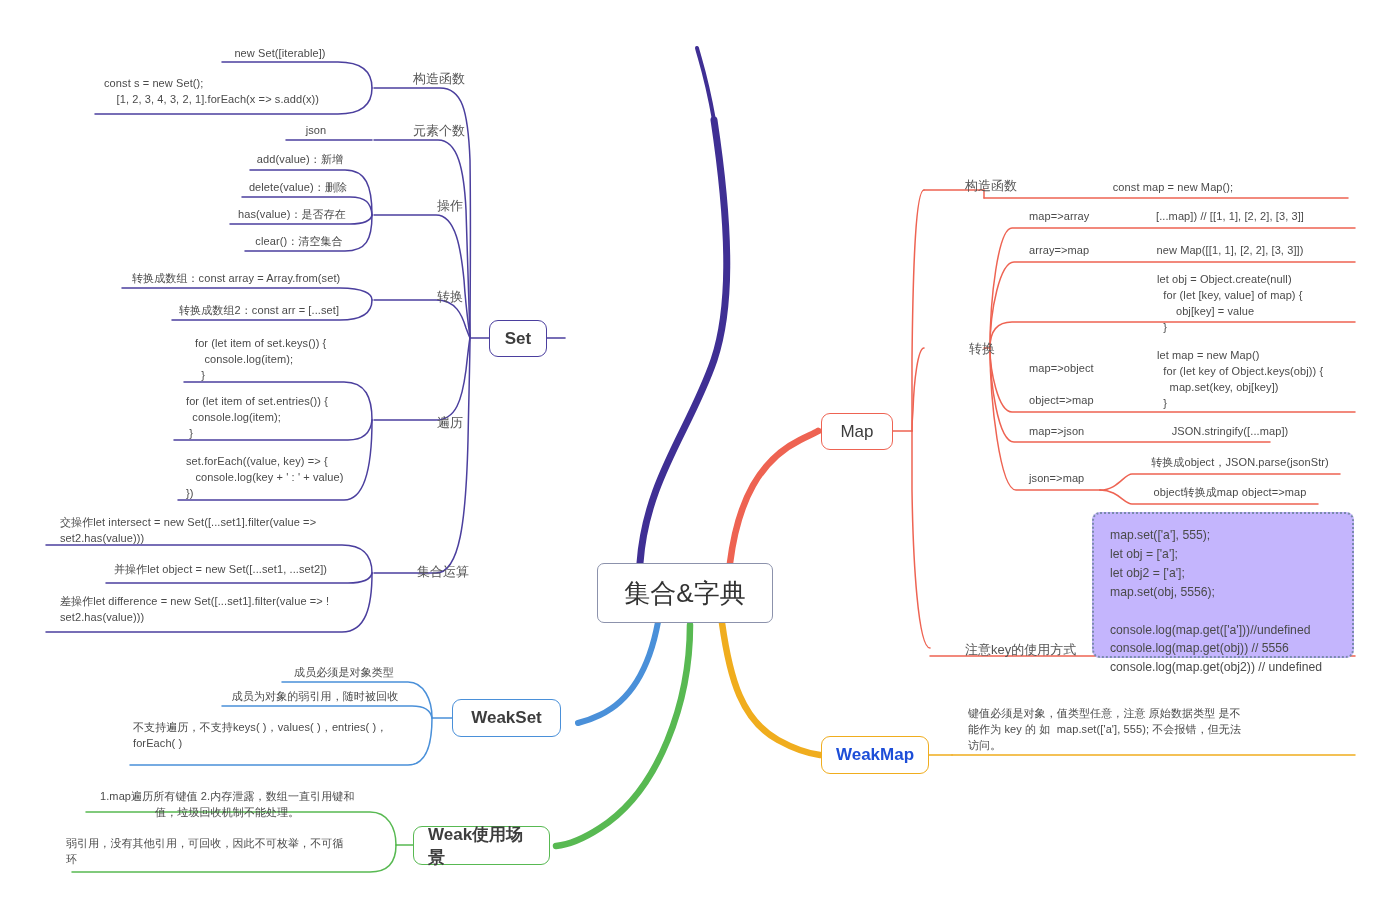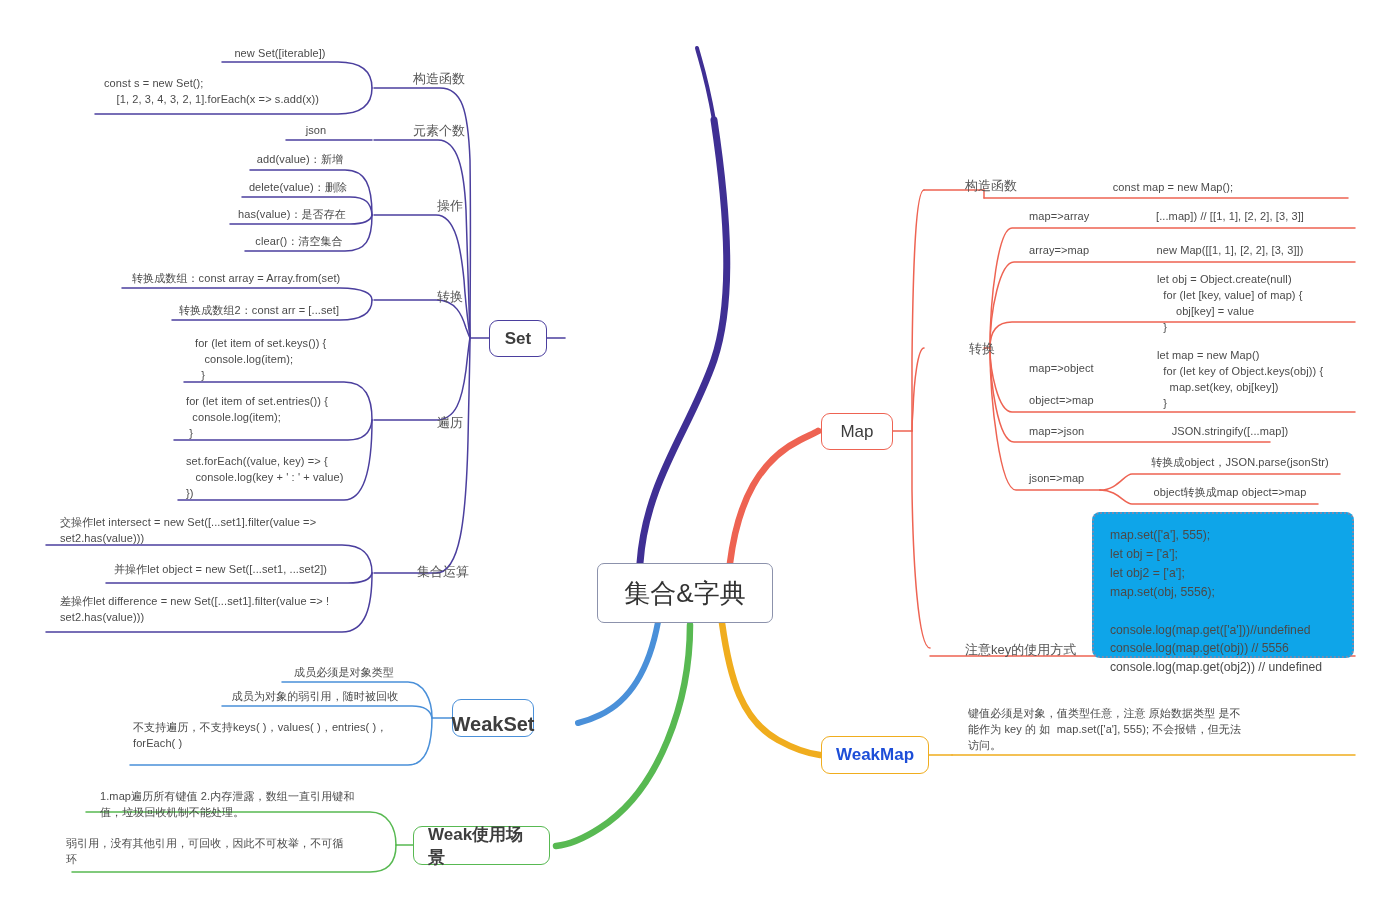--- a/index.html
+++ b/index.html
@@ -62,21 +62,21 @@
   .node.set      { border-color: #4b3f9e; color: #3d3d3d; font-weight: 600;}
   .node.map      { border-color: #ee6352; color: #3d3d3d; font-weight: 500;}
   .node.weakset  { border-color: #4a90d9; color: #3d3d3d; font-weight: 600;}
   .node.weakmap  { border-color: #f0ad1e; color: #1d4ed8; font-weight: 600;}
   .node.weakuse  { border-color: #58b952; color: #3d3d3d; font-weight: 600;}
   
   .callout {
     position: absolute;
     border: 2px dotted #7a8bad;
     border-radius: 8px;
-    background: #0ea5e9;
+    background: #c4b5fd;
     padding: 12px 16px;
     font-size: 12.2px;
     color: #4a4a4a;
     line-height: 1.55;
     white-space: pre;
   }
   .code { white-space: pre; }
 </style>
 </head>
 <body>
@@ -187,21 +187,21 @@
   </div>
 
   <div class="node set" style="left:489px; top:320px; width:58px; height:37px; font-size:17px;">
     <span>Set</span>
   </div>
 
   <div class="node map" style="left:821px; top:413px; width:72px; height:37px; font-size:17px;">
     <span>Map</span>
   </div>
 
-  <div class="node weakset" style="left:452px; top:699px; width:82px; height:38px; font-size:20px;align-items:flex-end;">
+  <div class="node weakset" style="left:452px; top:699px; width:109px; height:38px; font-size:17px;">
     <span>WeakSet</span>
   </div>
 
   <div class="node weakmap" style="left:821px; top:736px; width:108px; height:38px; font-size:17px;">
     <span>WeakMap</span>
   </div>
 
   <div class="node weakuse" style="left:413px; top:826px; width:137px; height:39px; font-size:17px;">
     <span>Weak使用场景</span>
   </div>
@@ -285,18 +285,18 @@
 
   <div class="lbl c" style="left:282px; top:665px; width:124px;">成员必须是对象类型</div>
   <div class="lbl c" style="left:222px; top:689px; width:186px;">成员为对象的弱引用，随时被回收</div>
   <div class="lbl l" style="left:133px; top:720px;">不支持遍历，不支持keys( )，values( )，entries( )，
 forEach( )</div>
 
   <div class="lbl l" style="left:968px; top:706px;">键值必须是对象，值类型任意，注意 原始数据类型 是不
 能作为 key 的 如  map.set(['a'], 555); 不会报错，但无法
 访问。</div>
 
-  <div class="lbl l" style="left:100px; top:789px;">1.map遍历所有键值 2.内存泄露，数组一直引用键和
+  <div class="lbl l" style="left:100px; top:789px;text-align:center;">1.map遍历所有键值 2.内存泄露，数组一直引用键和
 值，垃圾回收机制不能处理。</div>
   <div class="lbl l" style="left:66px; top:836px;">弱引用，没有其他引用，可回收，因此不可枚举，不可循
 环</div>
 
 </div>
 
 </body></html>

